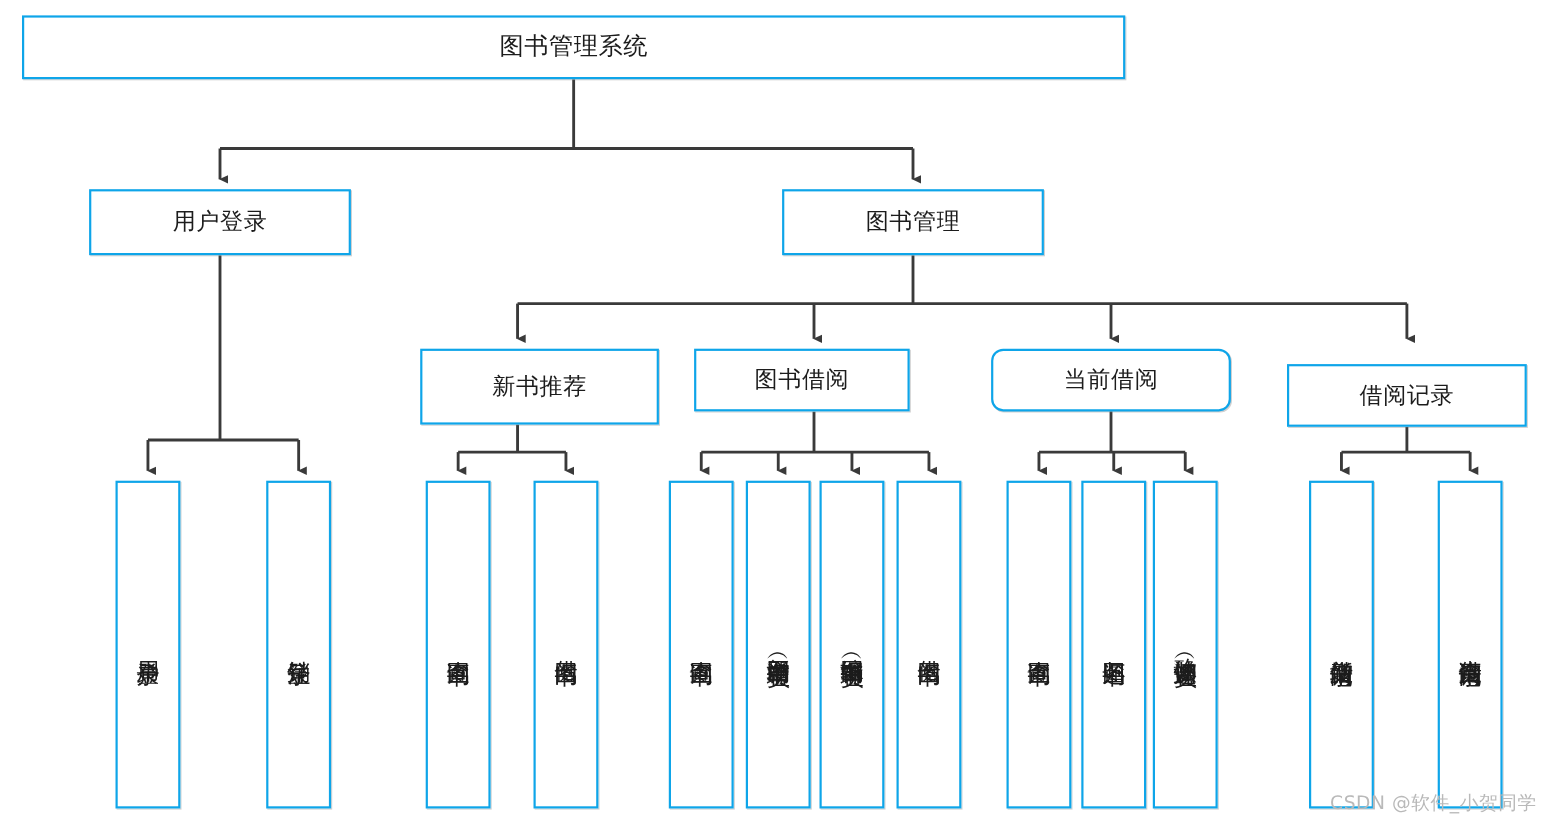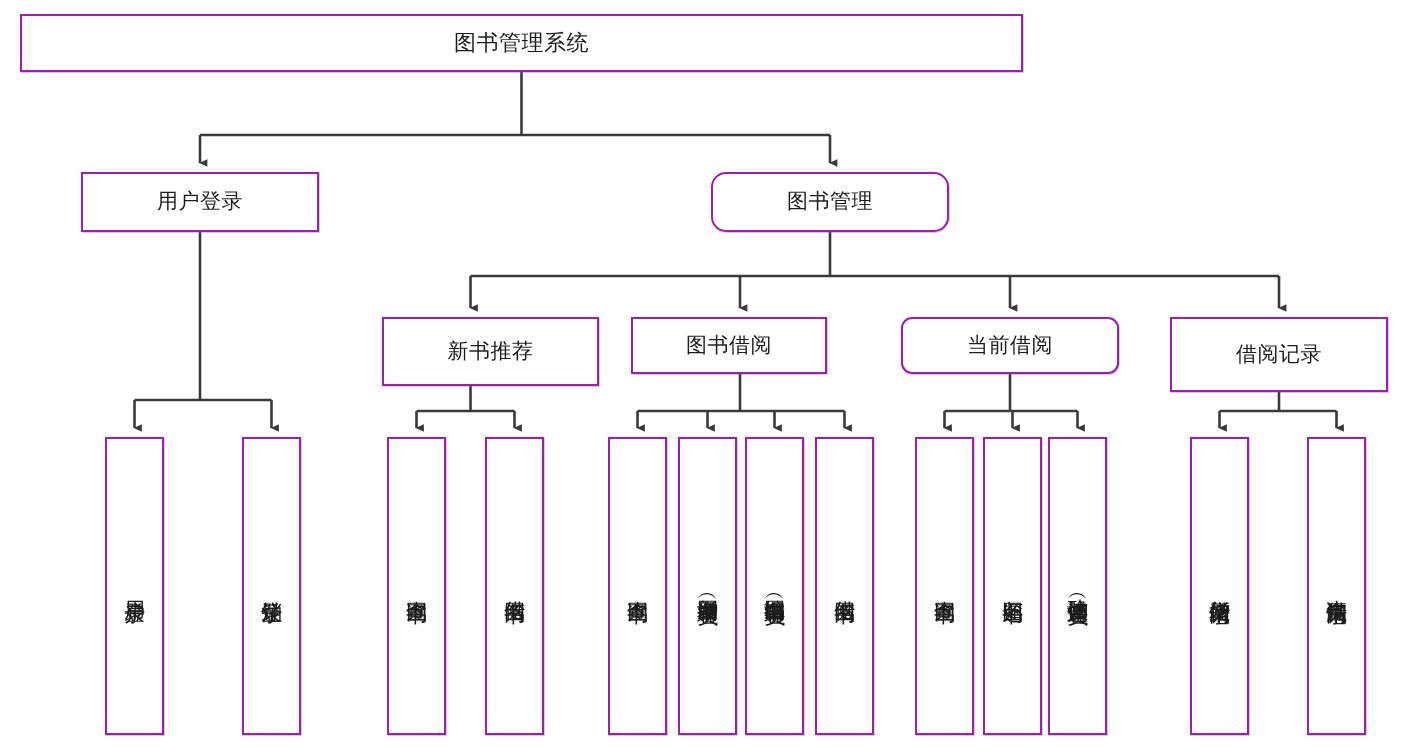--- a/index.html
+++ b/index.html
@@ -18,21 +18,21 @@
   #edges {
     position: absolute;
     left: 0; top: 0;
     width: 1405px;
     height: 747px;
     pointer-events: none;
   }
   .node {
     position: absolute;
     box-sizing: border-box;
-    border: 2px solid #a21caf;
+    border: 2px solid #0ea5e9;
     background: #ffffff;
     display: flex;
     align-items: center;
     justify-content: center;
     color: #1c1c1c;
     box-shadow: 1px 1px 0 rgba(120,120,120,0.35);
   }
   .node .lbl {
     display: block;
     text-align: center;
@@ -113,33 +113,33 @@
         <path d="M1336.5,411 L1336.5,428" marker-end="url(#arrow)"></path>
       </g>
   </svg>
   <div id="nodes">
       <div class="node horiz root" style="left: 20px; top: 14px; width: 1003px; height: 58px;">
         <span class="lbl">图书管理系统</span>
       </div>
       <div class="node horiz" style="left: 81px; top: 172px; width: 238px; height: 60px;">
         <span class="lbl">用户登录</span>
       </div>
-      <div class="node horiz" style="left: 711px; top: 172px; width: 238px; height: 60px; border-radius: 15px;">
+      <div class="node horiz" style="left: 711px; top: 172px; width: 238px; height: 60px;">
         <span class="lbl">图书管理</span>
       </div>
       <div class="node horiz" style="left: 362px; top: 317px; width: 217px; height: 69px; margin-left: 20px;">
         <span class="lbl">新书推荐</span>
       </div>
       <div class="node horiz" style="left: 631px; top: 317px; width: 196px; height: 57px;">
         <span class="lbl">图书借阅</span>
       </div>
       <div class="node horiz" style="left: 901px; top: 317px; width: 218px; height: 57px; border-radius: 11px;">
         <span class="lbl">当前借阅</span>
       </div>
-      <div class="node horiz" style="left: 1170px; top: 317px; width: 218px; height: 75px;">
+      <div class="node horiz" style="left: 1170px; top: 331px; width: 218px; height: 57px;">
         <span class="lbl">借阅记录</span>
       </div>
       <div class="node vert" style="left: 105px; top: 437px; width: 59px; height: 298px;">
         <span class="lbl">用户登录</span>
       </div>
       <div class="node vert" style="left: 242px; top: 437px; width: 59px; height: 298px;">
         <span class="lbl">注销登录</span>
       </div>
       <div class="node vert" style="left: 387px; top: 437px; width: 59px; height: 298px;">
         <span class="lbl">查询图书</span>
@@ -168,13 +168,14 @@
       <div class="node vert" style="left: 1048px; top: 437px; width: 59px; height: 298px;">
         <span class="lbl">确认归还（管理员）</span>
       </div>
       <div class="node vert" style="left: 1190px; top: 437px; width: 59px; height: 298px;">
         <span class="lbl">新增借阅记录</span>
       </div>
       <div class="node vert" style="left: 1307px; top: 437px; width: 59px; height: 298px;">
         <span class="lbl">查询借阅记录</span>
       </div>
     </div>
+  <div id="watermark">CSDN @软件_小贺同学</div>
 </div>
 
 </body></html>

